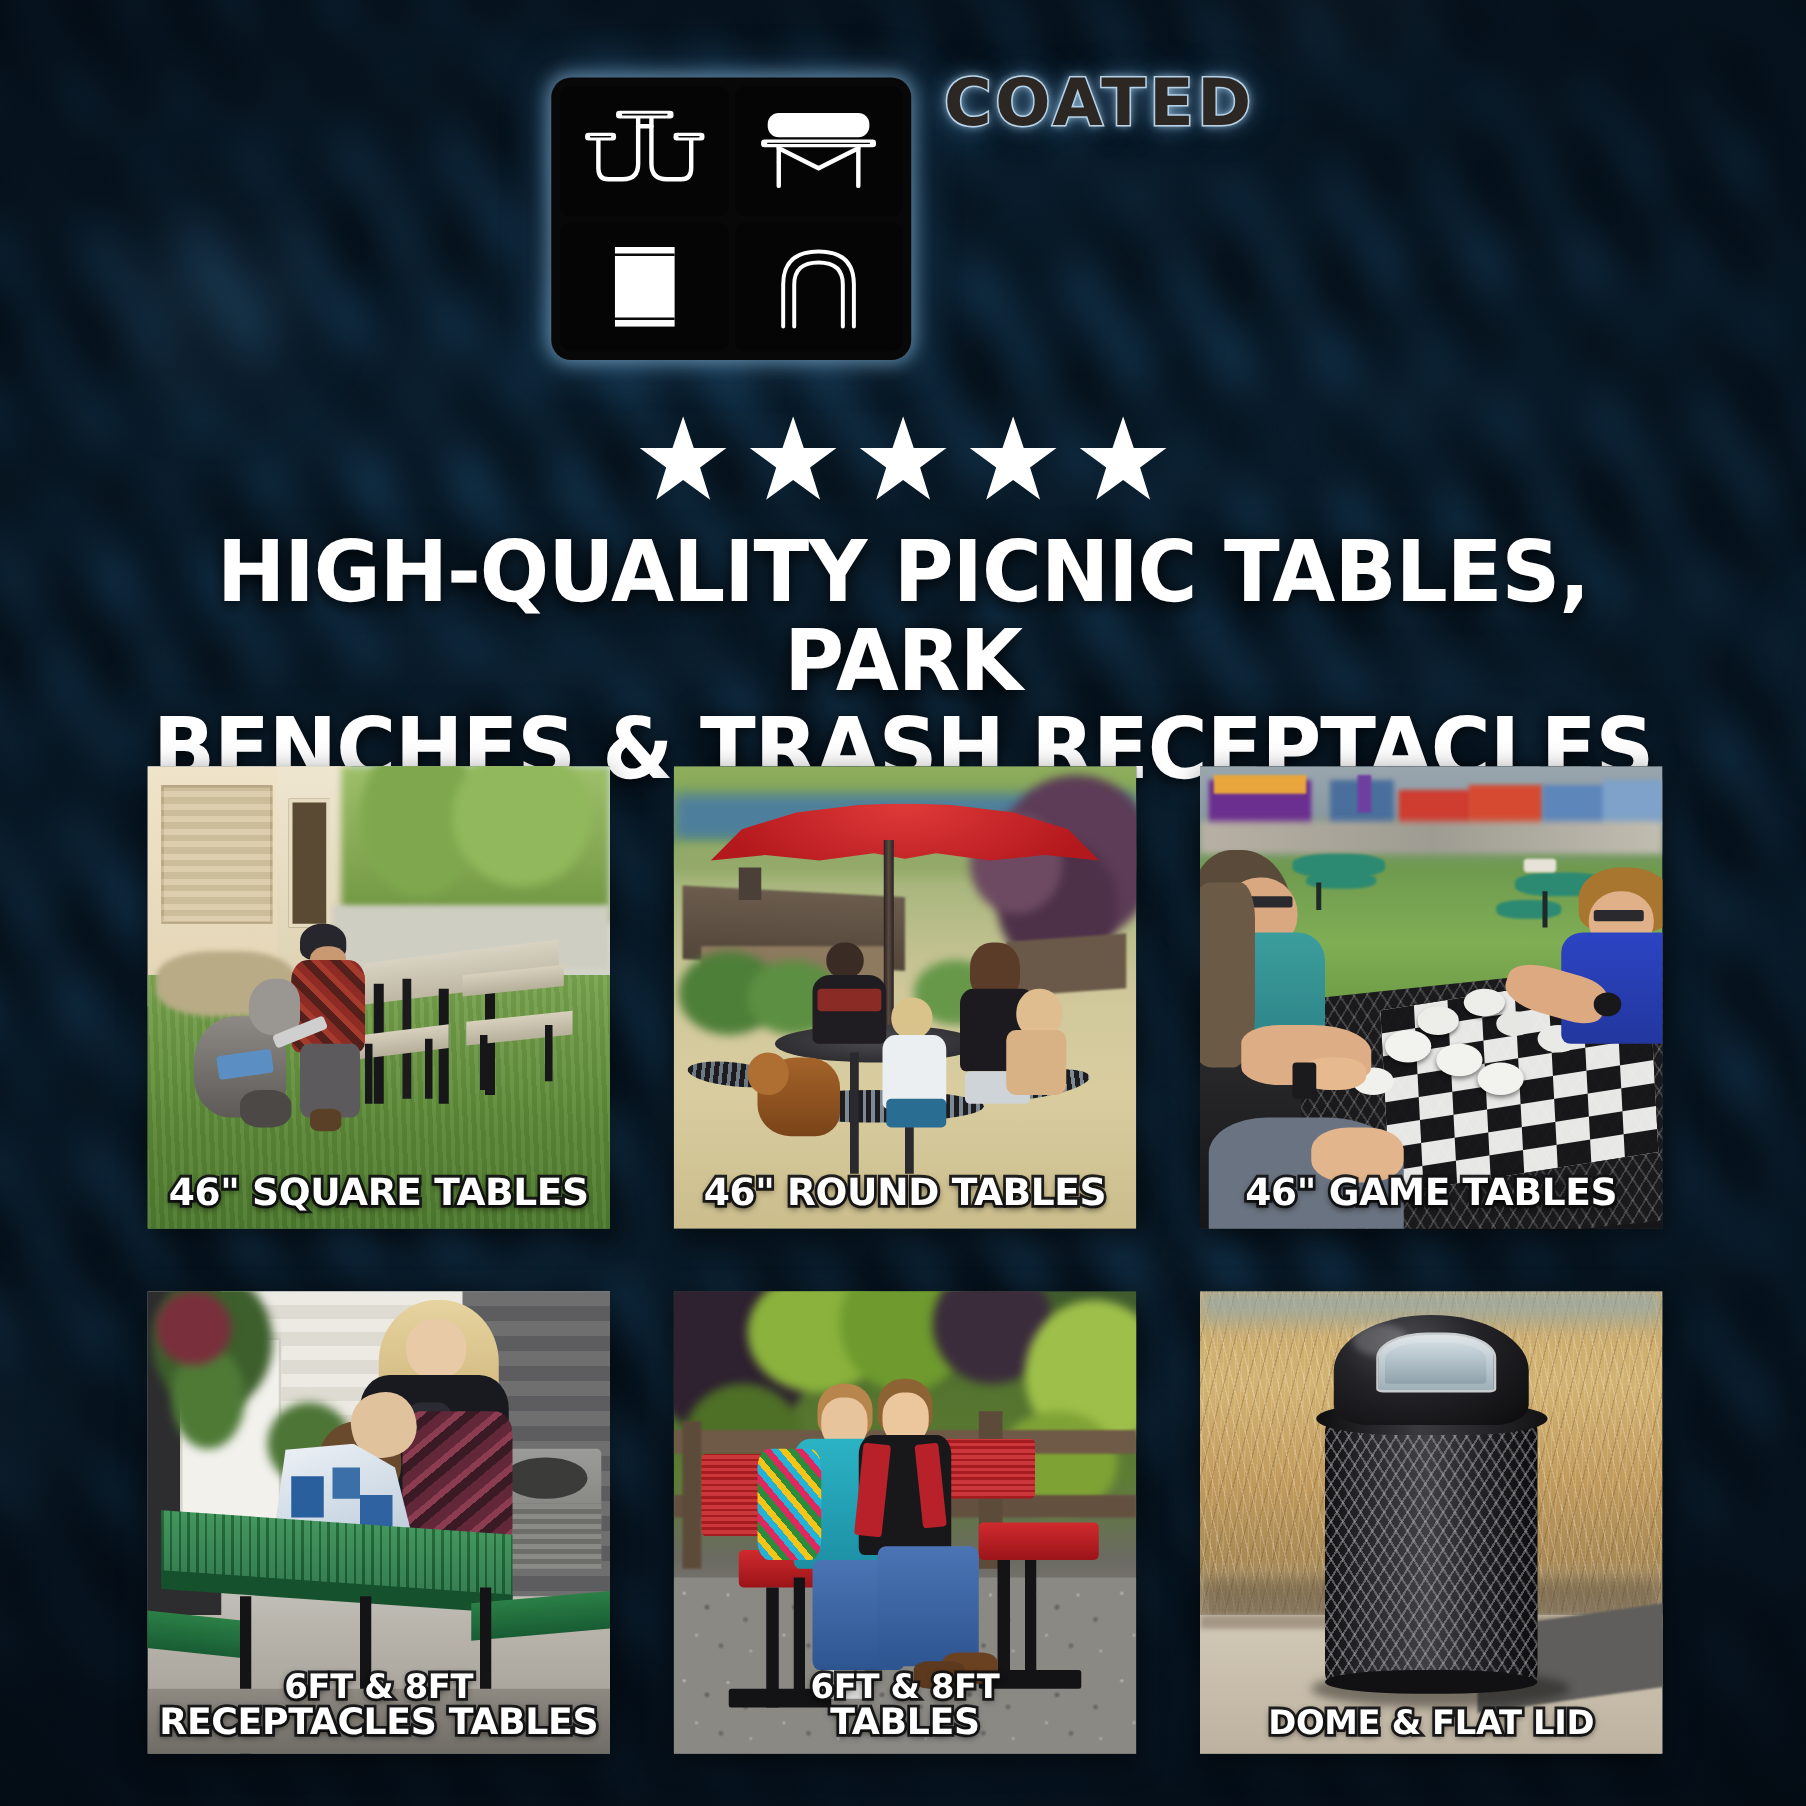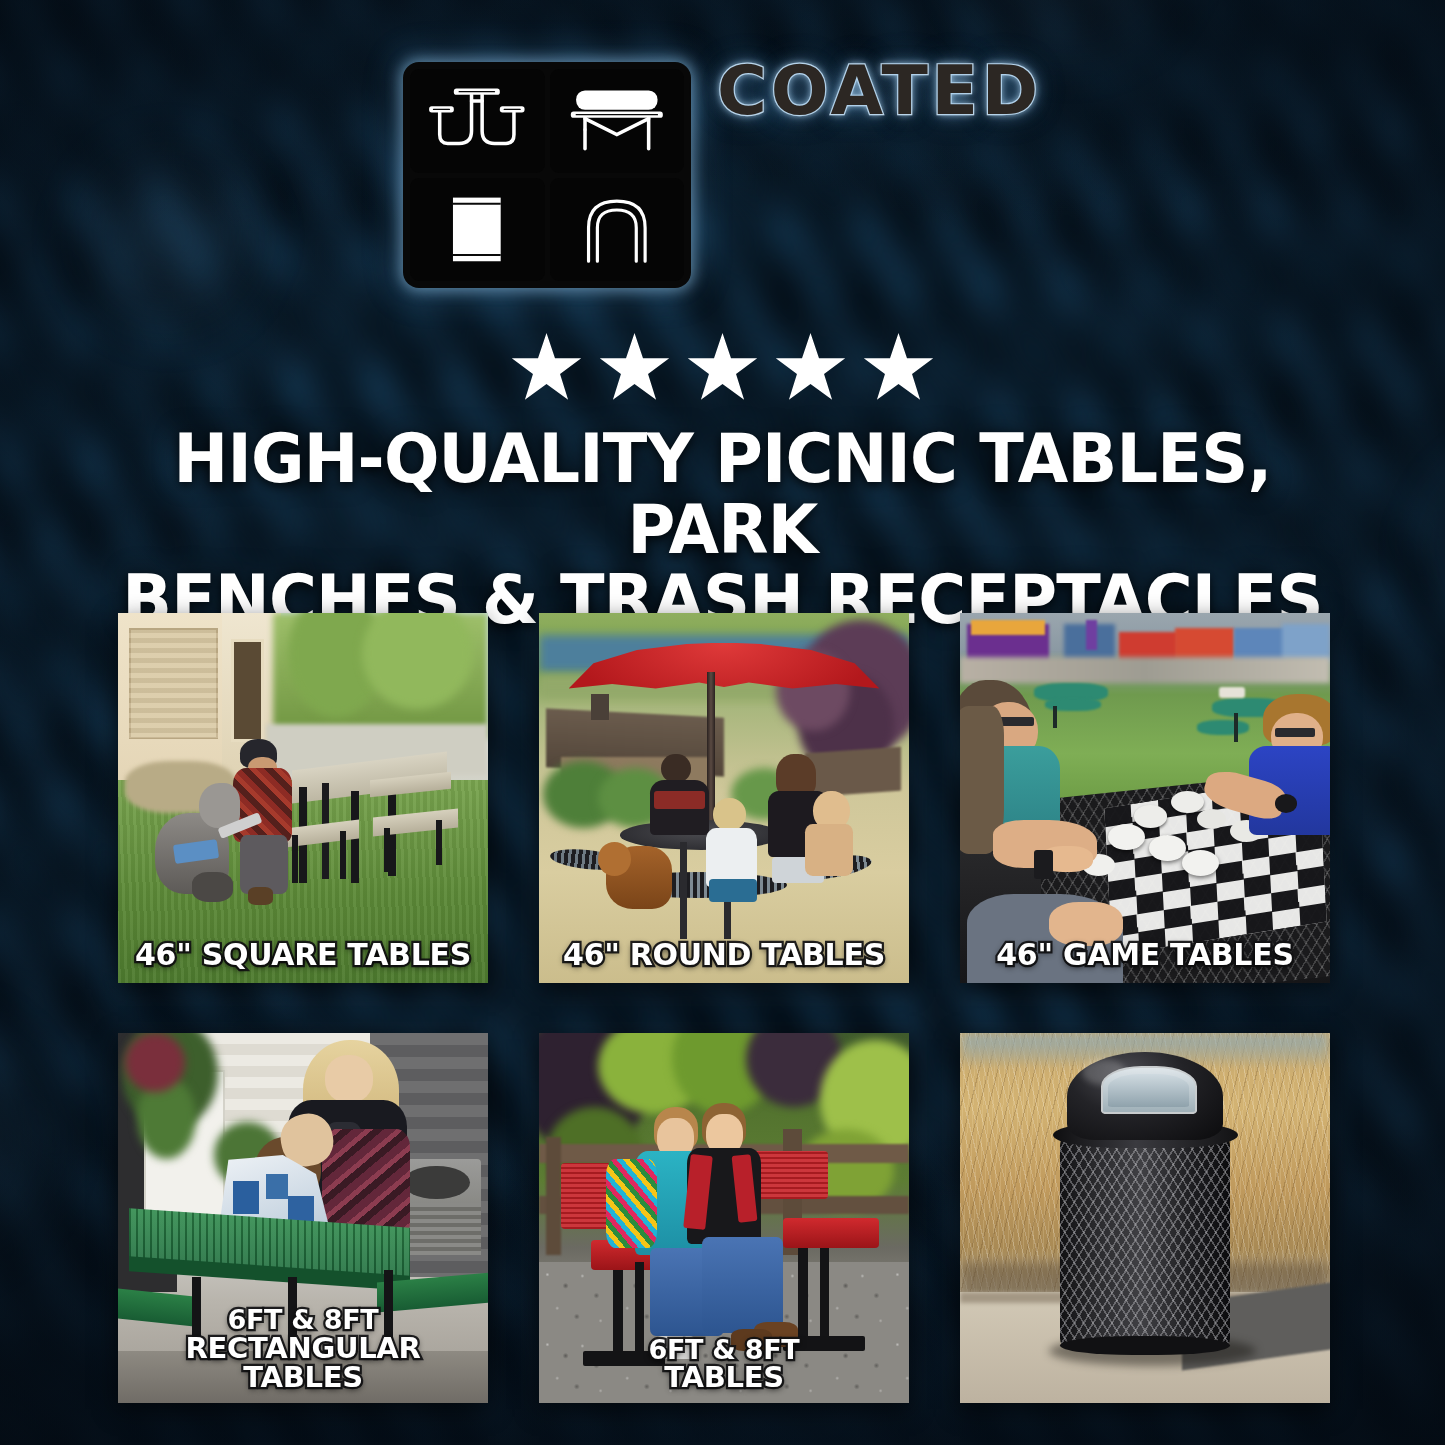--- a/index.html
+++ b/index.html
@@ -111,21 +111,21 @@
     line-height:.98;
     color:#2c2723;
     -webkit-text-stroke:2.4px rgba(226,240,250,.93);
     paint-order:stroke fill;
     text-shadow:
       0 0 7px rgba(188,222,248,.85),
       0 0 16px rgba(120,178,225,.55),
       0 0 30px rgba(70,130,180,.38);
     white-space:nowrap;
   }
-  .brand-1{font-size:68px;}
+  .brand-1{font-size:52px;}
   .brand-2{font-size:80px;margin-top:6px;}
   .brand-3{font-size:80px;margin-top:6px;}
 
   
   .stars{
     position:absolute;left:0;right:0;top:333px;
     display:flex;justify-content:center;align-items:center;gap:16px;
   }
   .star{
     width:72px;height:72px;
@@ -470,21 +470,21 @@
           <div style="position:absolute;left:-4%;top:70%;width:26%;height:8%;background:linear-gradient(#2b8046,#185c33);transform:skewY(6deg);"></div>
           <div style="position:absolute;right:-4%;top:66%;width:34%;height:8%;background:linear-gradient(#2b8046,#185c33);transform:skewY(-5deg);"></div>
           <div style="position:absolute;left:20%;top:66%;width:9px;height:34%;background:#141416;"></div>
           <div style="position:absolute;left:46%;top:66%;width:9px;height:32%;background:#141416;"></div>
           <div style="position:absolute;left:72%;top:64%;width:9px;height:30%;background:#141416;"></div>
           <div style="position:absolute;left:8%;top:88%;width:26%;height:6%;background:#1a1a1c;transform:skewY(3deg);"></div>
           <div style="position:absolute;left:0;top:86%;width:100%;height:14%;background:linear-gradient(#8e8a82,#706c66);"></div>
         </div>
         <div class="caption two-line">
           <span class="l1">6FT &amp; 8FT</span>
-          <span>RECTANGULAR TABLES</span>
+          <span>RECEPTACLES TABLES</span>
         </div>
       </div>
 
       <div class="card">
         <div class="scene">
           <div style="position:absolute;inset:0;background:linear-gradient(#3f5a2c 0%,#54742f 22%,#5d7d34 40%,#6b6a62 58%,#88867e 72%,#9a9892 100%);"></div>
           <div class="blurobj" style="left:-6%;top:-6%;width:36%;height:38%;background:#2e2130;"></div>
           <div class="blurobj" style="left:16%;top:-4%;width:30%;height:26%;background:#8ab23c;"></div>
           <div class="blurobj" style="left:36%;top:-8%;width:28%;height:30%;background:#6e9a2e;"></div>
           <div class="blurobj" style="left:56%;top:-6%;width:26%;height:26%;background:#3b2c3c;"></div>
@@ -554,18 +554,19 @@
 
           <div style="position:absolute;left:29%;top:5%;width:42%;height:24%;background:radial-gradient(ellipse at 38% 24%,#4a4a50 0%,#232327 42%,#0b0b0d 100%);border-radius:50% 50% 18% 18%;"></div>
           <div style="position:absolute;left:33%;top:7%;width:12%;height:7%;background:rgba(255,255,255,.20);border-radius:50%;filter:blur(3px);"></div>
 
           <div style="position:absolute;left:38%;top:9%;width:26%;height:13%;background:linear-gradient(#dfe6ea,#9fb0b8);border-radius:42% 42% 6% 6%;border:2px solid #c8ccce;"></div>
           <div style="position:absolute;left:40%;top:11%;width:22%;height:9%;background:linear-gradient(#cfdae0,#8fa2ac);border-radius:40% 40% 5% 5%;"></div>
 
           <div style="position:absolute;left:27%;top:82%;width:46%;height:5%;background:#111113;border-radius:50%/60%;"></div>
         </div>
         <div class="caption two-line">
+          <span class="l1">DOME &amp; FLAT LID</span>
         </div>
       </div>
 
     </div>
   </div>
 </div>
 
 </body></html>

